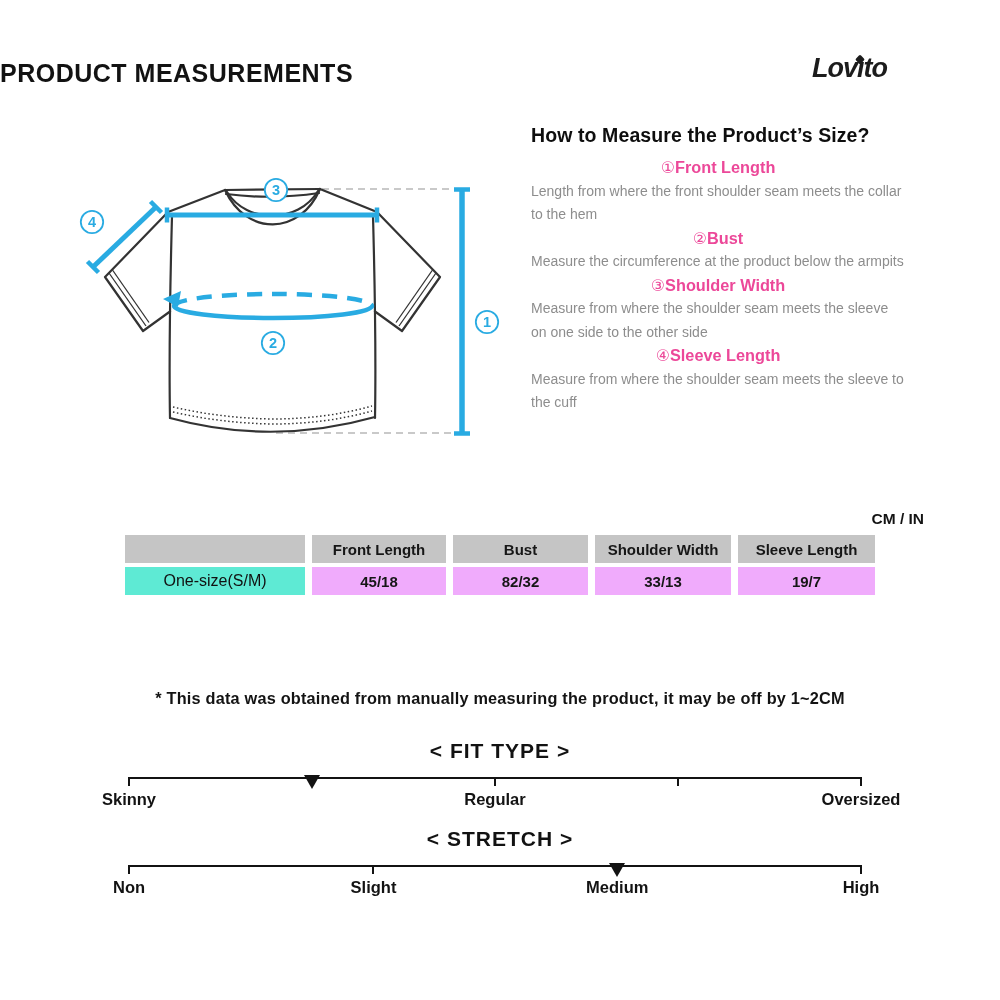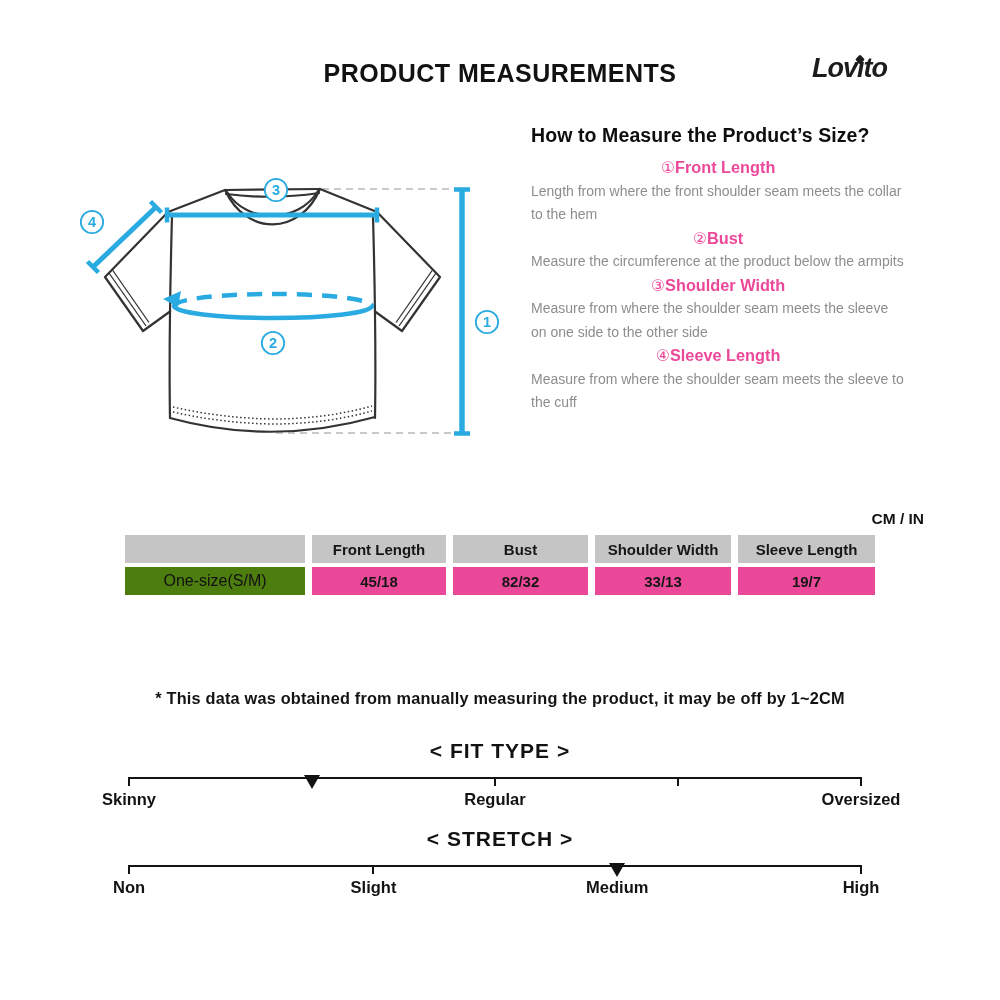--- a/index.html
+++ b/index.html
@@ -1,21 +1,21 @@
 <!DOCTYPE html>
 <html><head>
 <meta charset="utf-8">
 <style>
   html,body{margin:0;padding:0;}
   body{
     width:1000px;height:1000px;position:relative;background:#ffffff;
     font-family:"Liberation Sans","DejaVu Sans",sans-serif;color:#141414;overflow:hidden;
   }
   
-  .page-title{position:absolute;top:59px;left:0;width:1000px;text-align:center;
+  .page-title{position:absolute;top:59px;left:0;width:1000px;text-align:left;
     font-size:25px;font-weight:800;letter-spacing:.5px;color:#121212;}
   .brand{position:absolute;top:48px;left:812px;font-size:27px;font-weight:800;
     letter-spacing:-1px;color:#1c1c1c;line-height:40px;font-style:italic;}
   .brand .iwrap{position:relative;}
   .brand .idot{position:absolute;left:50%;top:3px;width:7px;height:7px;background:#1c1c1c;
     transform:translateX(-50%) rotate(45deg);border-radius:1.5px;}
   
   .diagram{position:absolute;left:60px;top:150px;width:450px;height:320px;}
   
   .howto{position:absolute;left:531px;top:124px;width:374px;}
@@ -24,22 +24,22 @@
   .mi-num{font-weight:400;font-family:"DejaVu Sans",sans-serif;font-size:16px;}
   .mi-desc{font-size:14px;font-weight:400;color:#8d8d8d;line-height:23.5px;}
   
   .unit-label{position:absolute;left:0;top:510px;width:876px;text-align:right;
     font-size:15.5px;font-weight:700;color:#131313;padding-left:48px;}
   .size-table{position:absolute;left:125px;top:535px;display:grid;
     grid-template-columns:180px 134px 135px 136px 137px;column-gap:7px;row-gap:4px;}
   .cell{height:28px;display:flex;align-items:center;justify-content:center;}
   .cell.head{background:#c5c5c5;font-size:15px;font-weight:600;color:#161616;}
   .cell.corner{background:#c5c5c5;}
-  .cell.rowlabel{background:#4d7c0f;font-size:16px;font-weight:400;color:#111;}
-  .cell.val{background:#ec4899;font-size:15px;font-weight:700;color:#161616;}
+  .cell.rowlabel{background:#5eead4;font-size:16px;font-weight:400;color:#111;}
+  .cell.val{background:#f0abfc;font-size:15px;font-weight:700;color:#161616;}
   
   .note{position:absolute;top:641px;left:0;width:1000px;text-align:center;
     font-size:16.3px;font-weight:700;letter-spacing:.2px;color:#131313;margin-top:48px;}
   
   .scale{position:absolute;left:0;width:1000px;height:90px;}
   .scale.fit{top:739px;}
   .scale.stretch{top:827px;}
   .scale-title{text-align:center;font-size:21px;font-weight:800;letter-spacing:1px;color:#121212;}
   .scale-line{position:absolute;left:129px;top:38px;width:732px;height:2px;background:#131313;}
   .tick{position:absolute;top:0;width:2px;height:9px;background:#131313;transform:translateX(-50%);}

